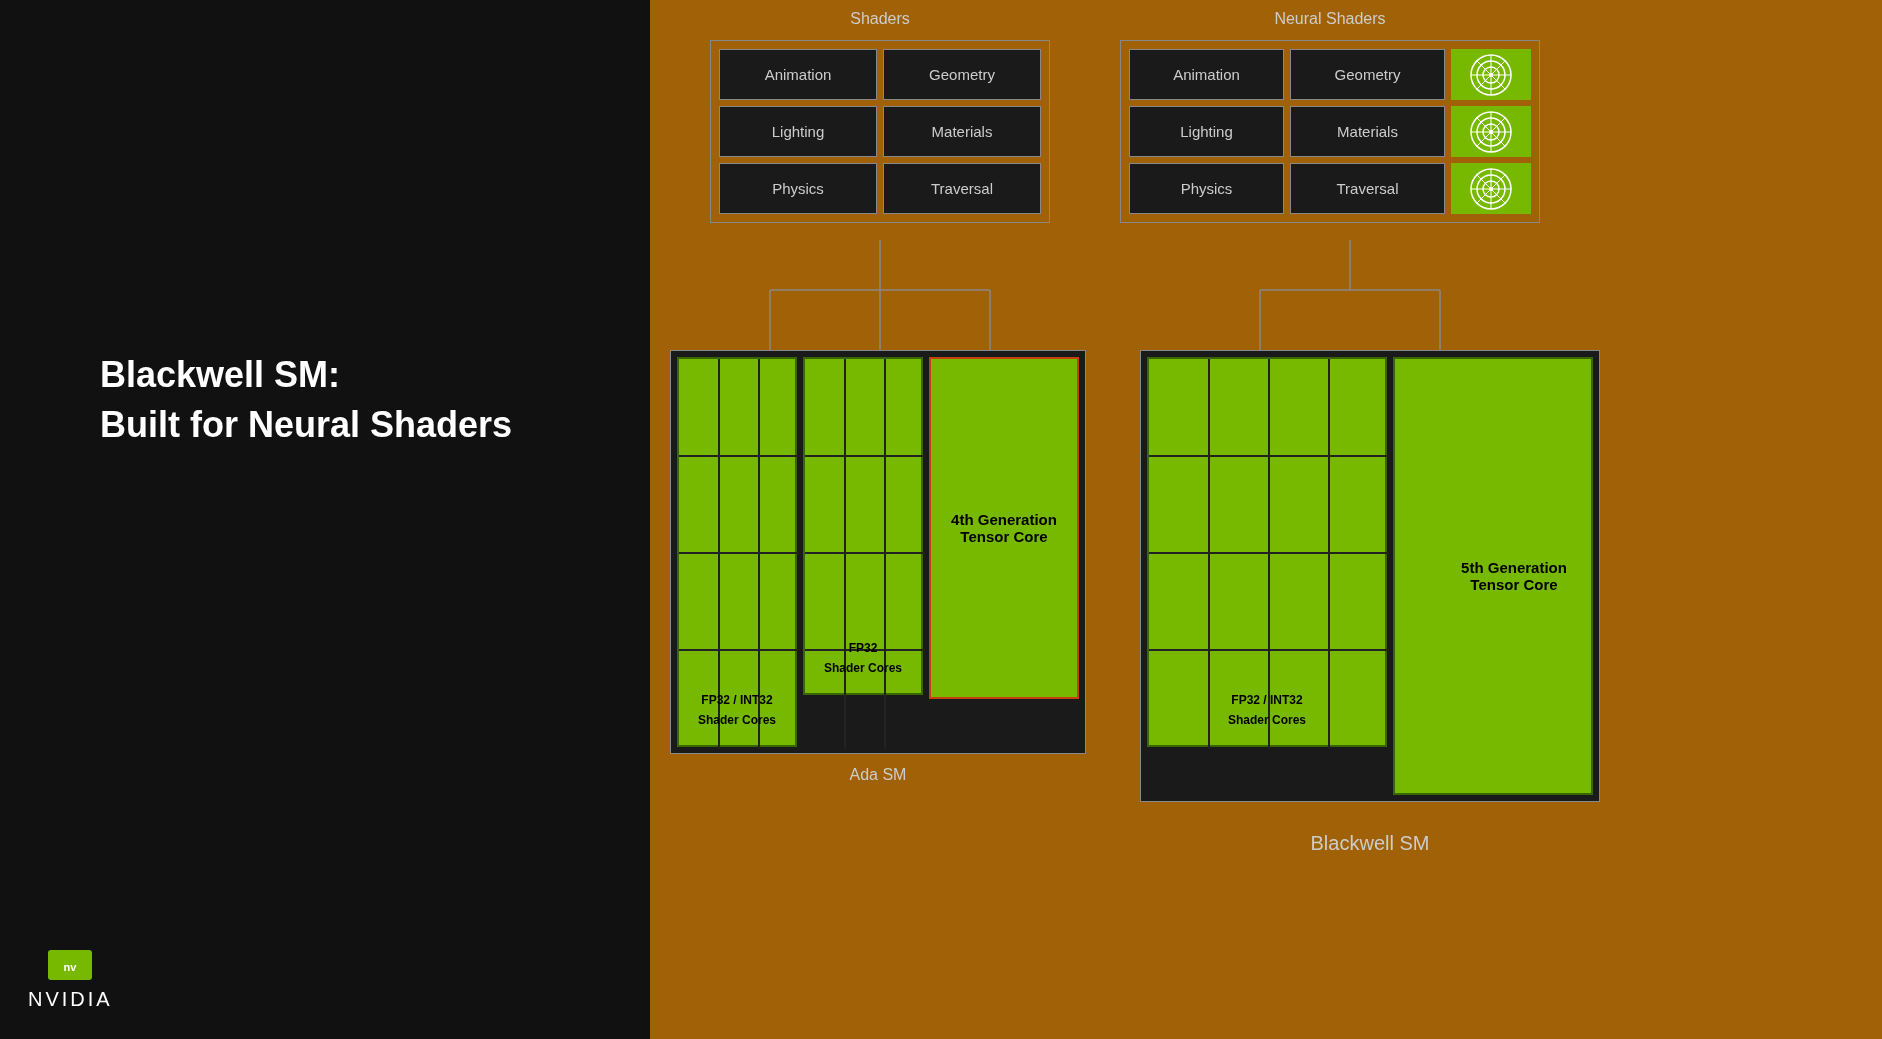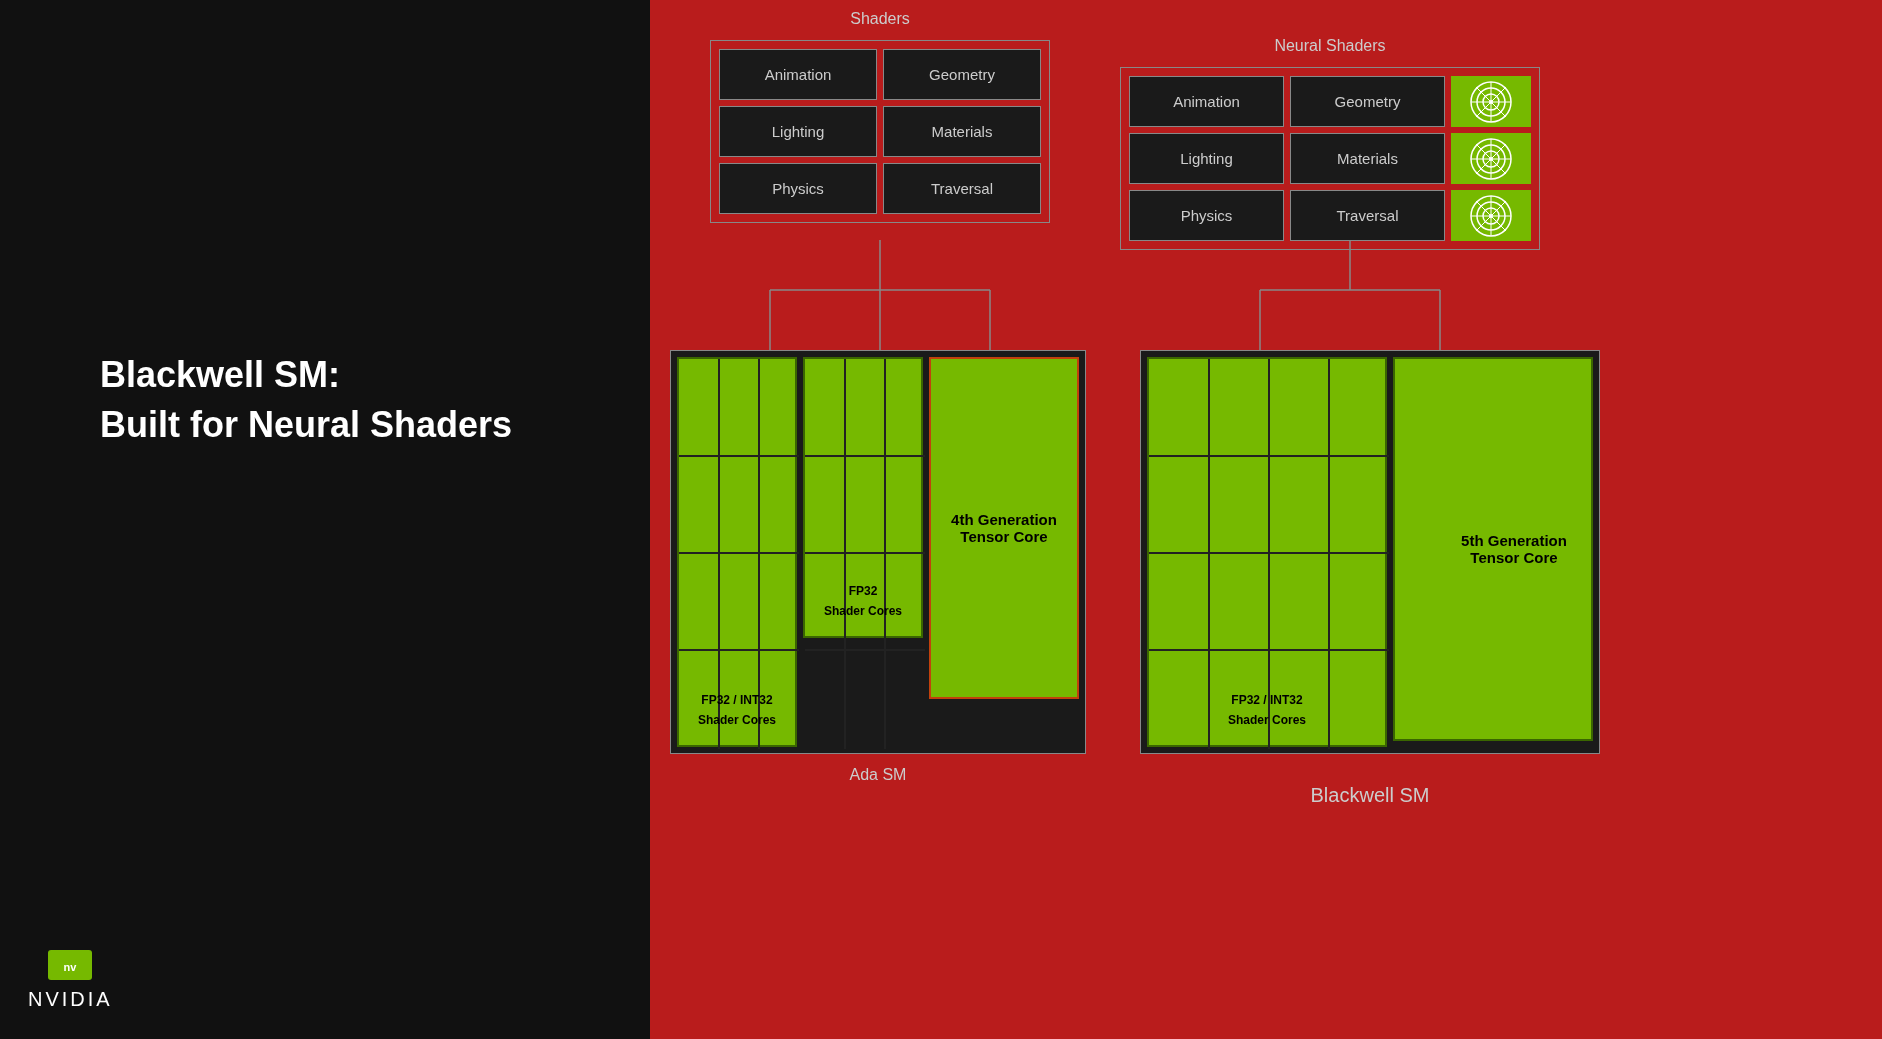--- a/index.html
+++ b/index.html
@@ -46,21 +46,21 @@
       flex-direction: column;
     }
 
     
     .right-panel {
       position: absolute;
       left: 650px;
       top: 0;
       width: 1232px;
       height: 1039px;
-      background: #b91c1c;
+      background: #a16207;
     }
 
     
     .shaders-section {
       position: absolute;
       left: 60px;
       top: 10px;
       width: 340px;
     }
 
@@ -88,21 +88,20 @@
       color: #cccccc;
       background: #1a1a1a;
     }
 
     
     .neural-shaders-section {
       position: absolute;
       left: 470px;
       top: 10px;
       width: 420px;
-      margin-top: 27px;
     }
 
     .neural-shader-box {
       border: 1.5px solid #888888;
       padding: 8px;
       display: grid;
       grid-template-columns: 1fr 1fr 80px;
       gap: 6px;
       background: transparent;
     }
@@ -240,21 +239,21 @@
           <line x1="40" y1="0" x2="40" y2="390" stroke="#222" stroke-width="2"></line>
           <line x1="80" y1="0" x2="80" y2="390" stroke="#222" stroke-width="2"></line>
           <line x1="0" y1="97" x2="120" y2="97" stroke="#222" stroke-width="2"></line>
           <line x1="0" y1="194" x2="120" y2="194" stroke="#222" stroke-width="2"></line>
           <line x1="0" y1="291" x2="120" y2="291" stroke="#222" stroke-width="2"></line>
         </svg>
         <div style="position:absolute;bottom:38px;left:0;right:0;text-align:center;font-size:12px;font-weight:bold;color:#000;">FP32 / INT32</div>
         <div style="position:absolute;bottom:18px;left:0;right:0;text-align:center;font-size:12px;font-weight:bold;color:#000;">Shader Cores</div>
       </div>
 
-      <div style="width:120px; height:281px; background:#76b900; position:relative; border:2px solid #3a6600;">
+      <div style="width:120px; height:338px; background:#76b900; position:relative; border:2px solid #3a6600;">
         <svg width="120" height="390" style="position:absolute;top:0;left:0;">
           <line x1="40" y1="0" x2="40" y2="390" stroke="#222" stroke-width="2"></line>
           <line x1="80" y1="0" x2="80" y2="390" stroke="#222" stroke-width="2"></line>
           <line x1="0" y1="97" x2="120" y2="97" stroke="#222" stroke-width="2"></line>
           <line x1="0" y1="194" x2="120" y2="194" stroke="#222" stroke-width="2"></line>
           <line x1="0" y1="291" x2="120" y2="291" stroke="#222" stroke-width="2"></line>
         </svg>
         <div style="position:absolute;bottom:38px;left:0;right:0;text-align:center;font-size:12px;font-weight:bold;color:#000;">FP32</div>
         <div style="position:absolute;bottom:18px;left:0;right:0;text-align:center;font-size:12px;font-weight:bold;color:#000;">Shader Cores</div>
       </div>
@@ -278,21 +277,21 @@
           <line x1="120" y1="0" x2="120" y2="390" stroke="#222" stroke-width="2"></line>
           <line x1="180" y1="0" x2="180" y2="390" stroke="#222" stroke-width="2"></line>
           <line x1="0" y1="97" x2="240" y2="97" stroke="#222" stroke-width="2"></line>
           <line x1="0" y1="194" x2="240" y2="194" stroke="#222" stroke-width="2"></line>
           <line x1="0" y1="291" x2="240" y2="291" stroke="#222" stroke-width="2"></line>
         </svg>
         <div style="position:absolute;bottom:38px;left:0;right:0;text-align:center;font-size:12px;font-weight:bold;color:#000;">FP32 / INT32</div>
         <div style="position:absolute;bottom:18px;left:0;right:0;text-align:center;font-size:12px;font-weight:bold;color:#000;">Shader Cores</div>
       </div>
 
-      <div style="width:200px; height:384px; background:#76b900; position:relative; border:2px solid #3a6600; display:flex;align-items:center;justify-content:center;padding-left:42px;">
+      <div style="width:200px; height:438px; background:#76b900; position:relative; border:2px solid #3a6600; display:flex;align-items:center;justify-content:center;padding-left:42px;">
         <div style="text-align:center;font-size:15px;font-weight:bold;color:#000;">
           <div>5th Generation</div>
           <div>Tensor Core</div>
         </div>
       </div>
     </div>
     <div style="margin-top:30px;font-size:20px;color:#cccccc;">Blackwell SM</div>
   </div>
 
 </div>

